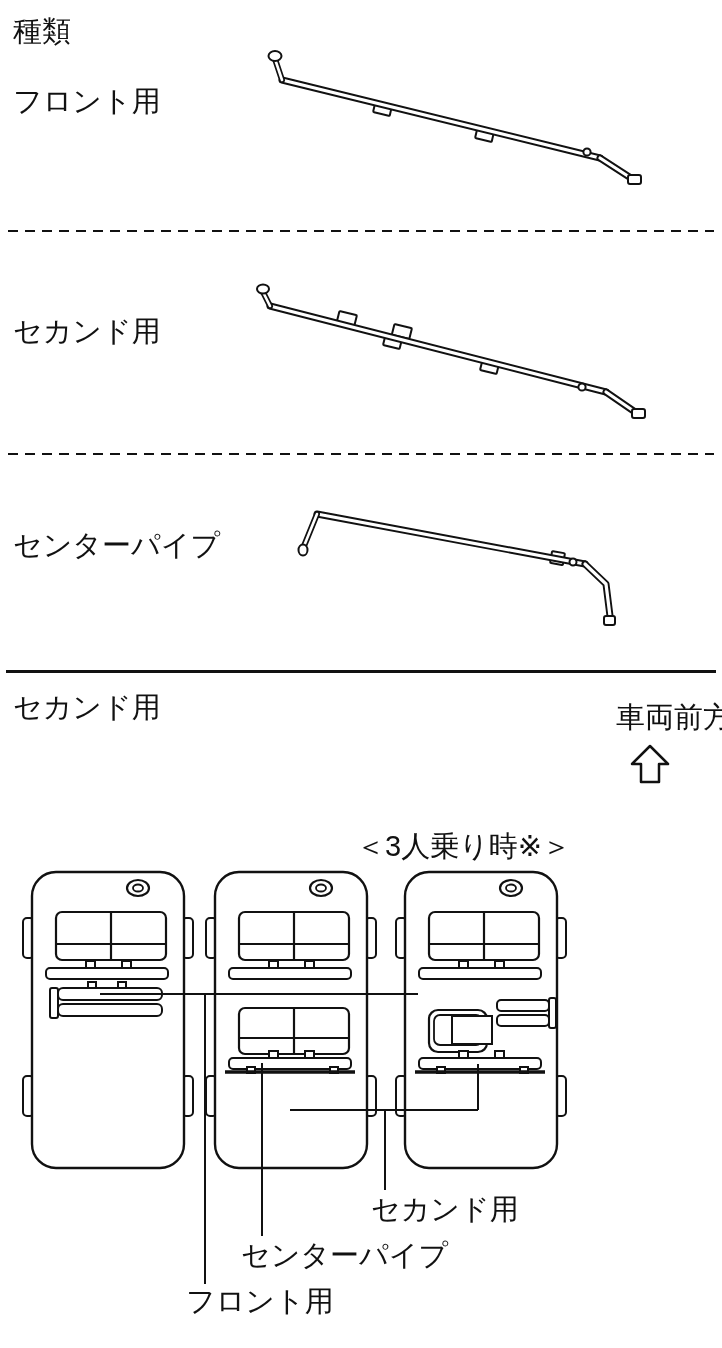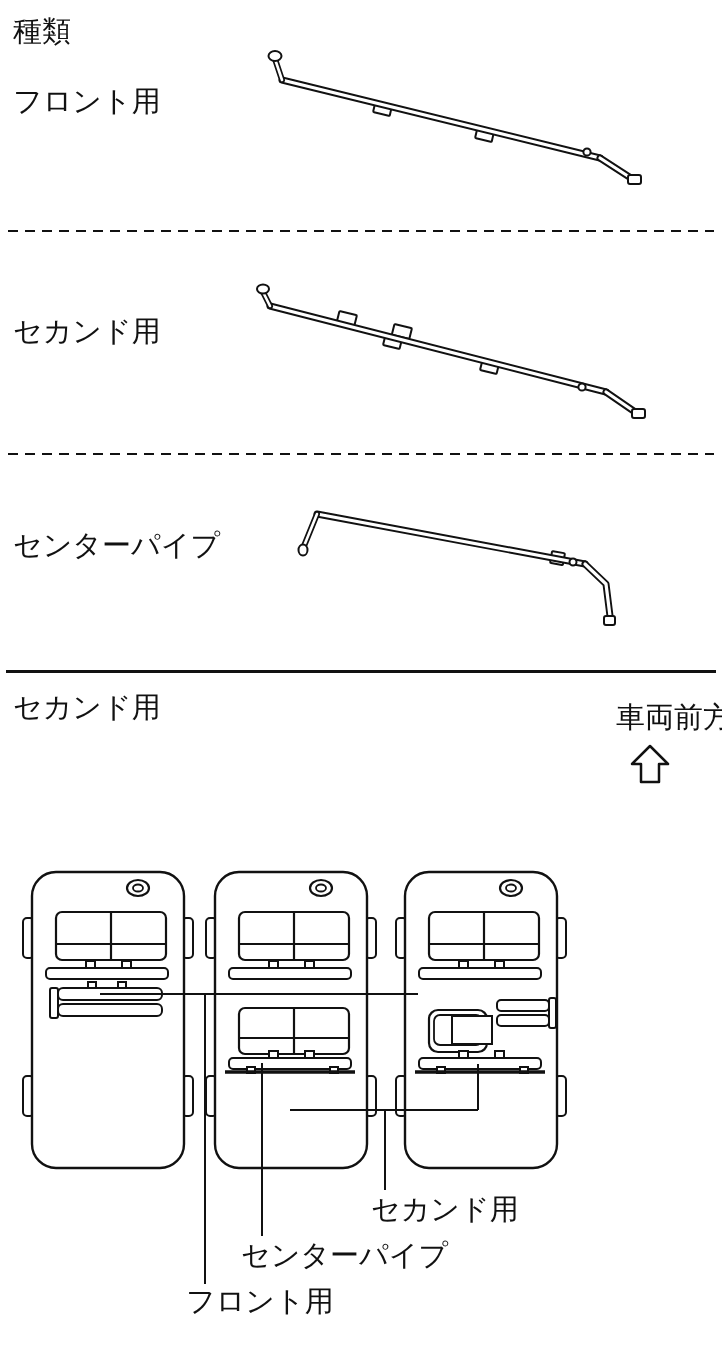--- a/index.html
+++ b/index.html
@@ -85,20 +85,21 @@
   <div class="divider-solid" style="left:6px; top:670px; width:710px;"></div>
 
   <div class="lbl" style="left:13px; top:692px;">セカンド用</div>
 
   <div class="lbl" style="left:576px; top:702px;margin-left:40px;">車両前方</div>
 
   <svg class="draw" style="left:630px; top:744px;" width="40" height="40" viewBox="0 0 40 40">
     <polygon points="20,2 38,20 29,20 29,38 11,38 11,20 2,20" fill="#fff" stroke="#111" stroke-width="2.5" stroke-linejoin="round"></polygon>
   </svg>
 
+  <div class="lbl" style="left:356px; top:831px;">＜3人乗り時※＞</div>
 
   <svg class="draw" style="left:0px; top:858px;" width="722" height="478" viewBox="0 0 722 478">
     <g stroke="#111" fill="#fff" stroke-width="2.4">
 
       <g>
         <g stroke-width="2">
           <rect x="23" y="60" width="11" height="40" rx="4"></rect>
           <rect x="182" y="60" width="11" height="40" rx="4"></rect>
           <rect x="23" y="218" width="11" height="40" rx="4"></rect>
           <rect x="182" y="218" width="11" height="40" rx="4"></rect>

